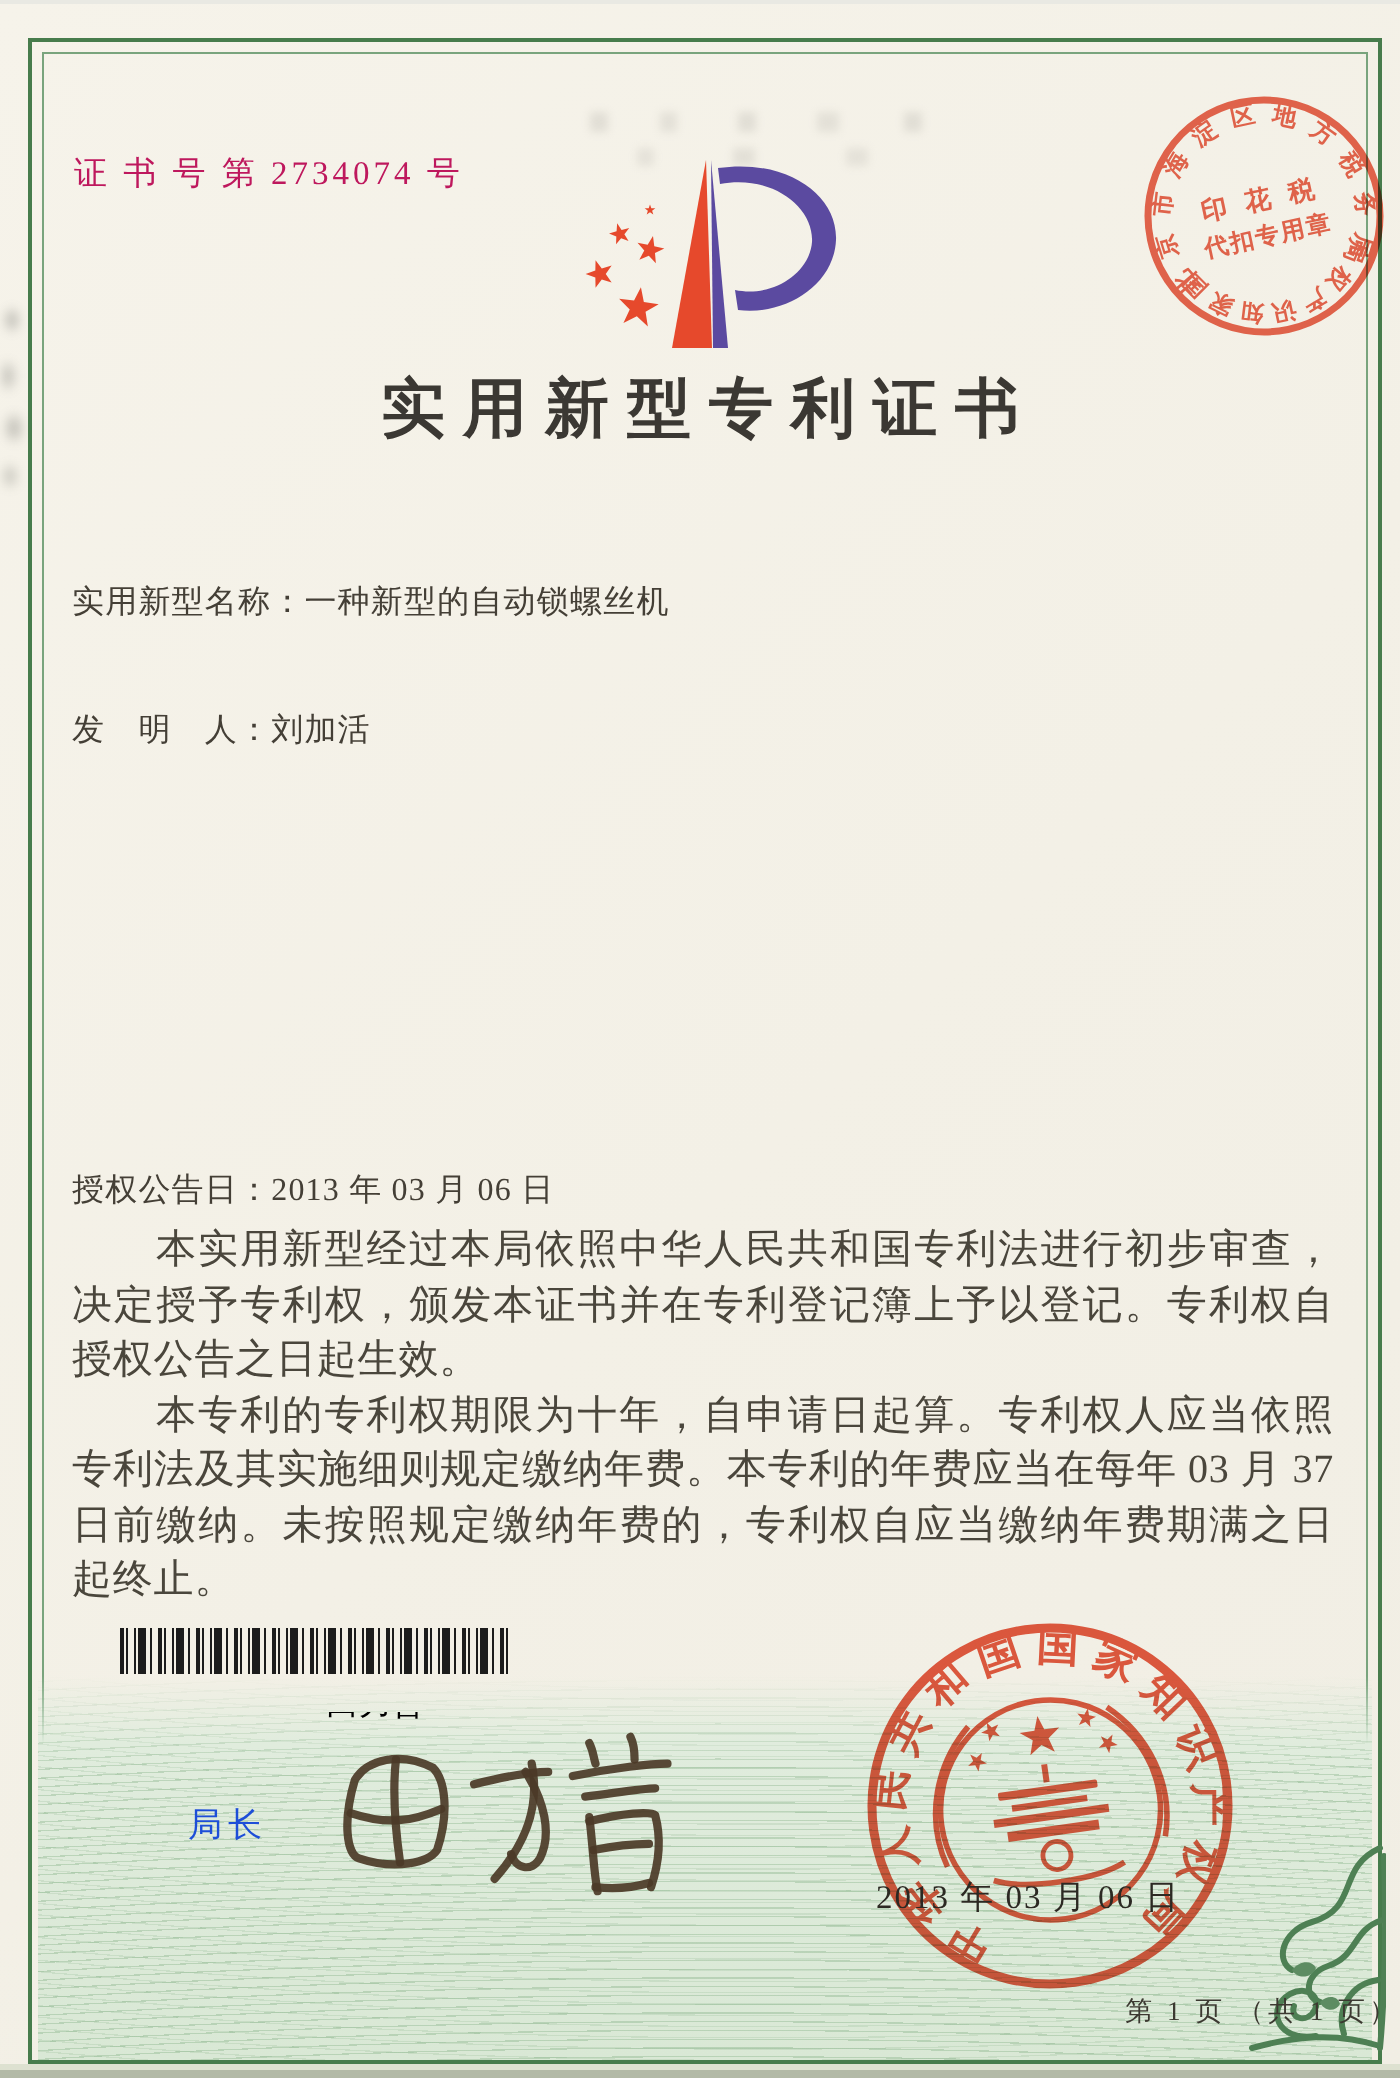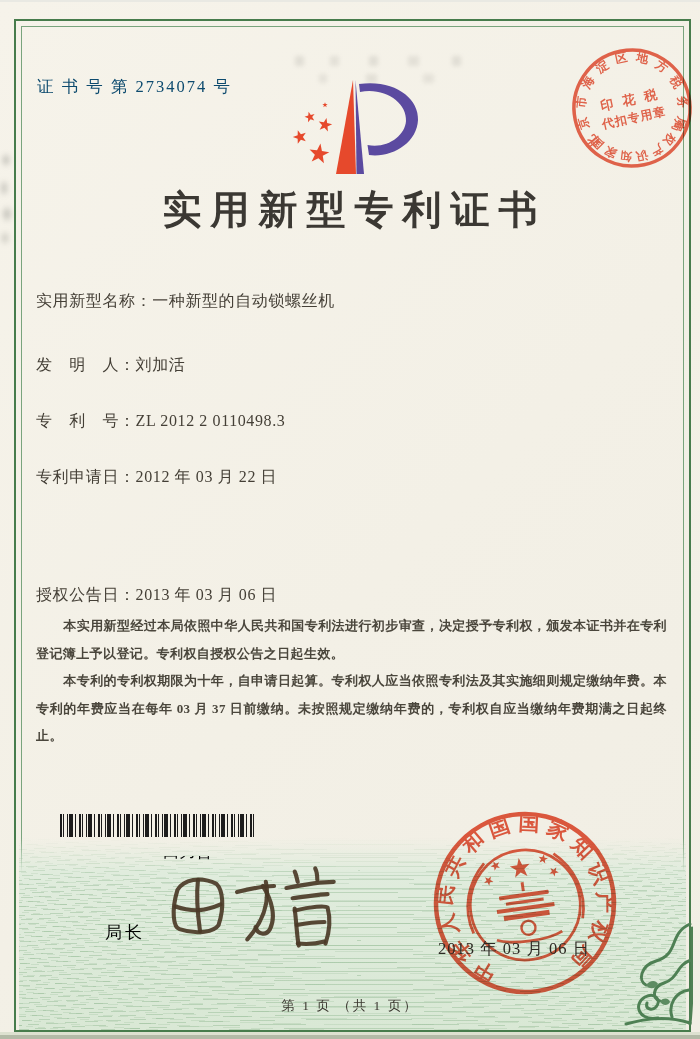--- a/index.html
+++ b/index.html
@@ -25,71 +25,71 @@
       linear-gradient(90deg,transparent 0 6%,#b5b2aa 6% 10%,transparent 10% 22%,#bdbab2 22% 26%,transparent 26% 40%,#b5b2aa 40% 44%,transparent 44% 58%,#bdbab2 58% 63%,transparent 63% 78%,#b5b2aa 78% 82%,transparent 82%),
       linear-gradient(90deg,transparent 0 14%,#c2bfb7 14% 18%,transparent 18% 36%,#bab7af 36% 41%,transparent 41% 62%,#c2bfb7 62% 67%,transparent 67%);
     background-size:100% 10px,100% 9px;background-position:0 6px,6px 24px;background-repeat:no-repeat;}
   .ghost-left{position:absolute;left:0;top:148px;width:13px;height:100px;filter:blur(2.5px);opacity:.42;
     background:
       radial-gradient(8px 11px at 6px 12px,#6d6d68 0,transparent 70%),
       radial-gradient(8px 13px at 4px 40px,#7a7a74 0,transparent 70%),
       radial-gradient(9px 13px at 7px 66px,#6d6d68 0,transparent 70%),
       radial-gradient(8px 11px at 5px 90px,#8a8a82 0,transparent 70%);}
 
-  .cert-no{position:absolute;left:37px;top:76px;font-size:16.5px;letter-spacing:2px;color:#0c4a6e;}
+  .cert-no{position:absolute;left:37px;top:76px;font-size:16.5px;letter-spacing:2px;color:#be185d;}
 
   .logo{position:absolute;left:272px;top:74px;width:160px;height:110px;}
 
   .tax-stamp{position:absolute;left:566px;top:42px;width:132px;height:132px;transform:rotate(-12deg);opacity:.82;mix-blend-mode:multiply;}
   .tax-stamp text{fill:#e5472b;font-family:"Liberation Serif",serif;font-weight:700;}
 
-  .title{position:absolute;left:0;right:0;top:183px;text-align:center;font-size:39px;font-weight:700;
+  .title{position:absolute;left:0;right:0;top:183px;text-align:center;font-size:32px;font-weight:700;
     letter-spacing:9px;color:#3b3833;text-indent:9px;}
 
   .field{position:absolute;left:36px;right:30px;font-size:16px;letter-spacing:.6px;color:#443f36;white-space:nowrap;}
   .redact{display:inline-block;width:238px;height:19px;margin-left:2px;vertical-align:-3px;border-radius:3px;
     background:
       radial-gradient(26px 9px at 15% 55%,#d5d2c8 0,transparent 75%),
       radial-gradient(30px 10px at 42% 45%,#d9d6cc 0,transparent 75%),
       radial-gradient(26px 9px at 68% 55%,#d2cfc5 0,transparent 75%),
       radial-gradient(24px 9px at 92% 50%,#c9c6bc 0,transparent 75%);
     filter:blur(2.5px);opacity:.9;}
 
-  .paras{position:absolute;left:36px;right:33px;top:612px;font-size:13px;line-height:27.5px;
-    text-align:justify;color:#4a463c;letter-spacing:.4px;font-weight:bold;}
+  .paras{position:absolute;left:36px;right:33px;top:612px;font-size:20px;line-height:27.5px;
+    text-align:justify;color:#4a463c;letter-spacing:.4px;}
   .paras p{margin:0;text-indent:2.1em;}
 
   .barcode{position:absolute;left:60px;top:814px;width:197px;height:23px;z-index:3;
     background:repeating-linear-gradient(90deg,
       #1c1c1c 0 2px,transparent 2px 3px,
       #1c1c1c 3px 4px,transparent 4px 7px,
       #1c1c1c 7px 8px,transparent 8px 9px,
       #1c1c1c 9px 13px,transparent 13px 15px,
       #1c1c1c 15px 16px,transparent 16px 19px);}
 
   .green-zone{position:absolute;left:19px;right:14px;top:838px;bottom:9px;z-index:1;
     background:linear-gradient(180deg,rgba(224,236,221,0) 0,#e0ecdd 34px,#d9e8d5 100%);}
   .green-zone .waves{position:absolute;inset:0;
     background-image:
       repeating-radial-gradient(1600px 1000px at 340px 2400px,rgba(120,168,122,.34) 0 1px,rgba(120,168,122,0) 1px 7px),
       repeating-radial-gradient(1600px 1000px at 360px -1400px,rgba(120,168,122,.18) 0 1px,rgba(120,168,122,0) 1px 9px);
     -webkit-mask-image:linear-gradient(180deg,transparent 0,#000 48px);
     mask-image:linear-gradient(180deg,transparent 0,#000 48px);}
 
-  .signer-role{position:absolute;left:105px;top:901px;font-size:17px;letter-spacing:3px;color:#000000;z-index:6;margin-top:20px;}
+  .signer-role{position:absolute;left:94px;top:901px;font-size:17px;letter-spacing:3px;color:#1d4ed8;z-index:6;}
   .signature{position:absolute;left:163px;top:856px;width:180px;height:100px;z-index:6;}
   .signature path{stroke:#4b3a27;stroke-width:4;fill:none;stroke-linecap:round;stroke-linejoin:round;opacity:.92;}
   .sr-only{position:absolute;width:1px;height:1px;overflow:hidden;clip:rect(0 0 0 0);white-space:nowrap;}
 
   .seal-main{position:absolute;left:430px;top:808px;width:190px;height:190px;z-index:7;transform:rotate(-8deg);opacity:.88;mix-blend-mode:multiply;}
   .seal-main text{fill:#e3462a;font-family:"Liberation Serif",serif;font-weight:700;}
   .seal-main .shape{stroke:#e3462a;}
   .seal-date{position:absolute;left:438px;top:938px;font-size:16.5px;letter-spacing:1px;color:#2c2923;z-index:8;}
 
-  .footer{position:absolute;left:0;right:0;top:997px;text-align:center;font-size:13.5px;letter-spacing:2px;color:#3c3931;z-index:5;}
+  .footer{position:absolute;left:0;right:0;top:997px;text-align:right;font-size:13.5px;letter-spacing:2px;color:#3c3931;z-index:5;}
 
   .flourish{position:absolute;left:598px;top:920px;width:95px;height:108px;z-index:2;}
   .flourish path{stroke:#4e8054;stroke-width:3;fill:none;stroke-linecap:round;}
   .flourish .fill{fill:#5d8c62;stroke:none;}
 </style>
 </head>
 <body>
 
 <div id="stage">
   <div id="paper"></div>
@@ -153,26 +153,20 @@
   </svg>
 
   <div class="title">实用新型专利证书</div>
 
   <div class="field" style="top:291px">
     <span>实用新型名称：</span><span>一种新型的自动锁螺丝机</span>
   </div>
   <div class="field" style="top:355px">
     <span>发　明　人：</span><span>刘加活</span>
   </div>
-  <div class="field" style="top:411px">
-    <span>专　利　号：</span><span>ZL 2012 2 0110498.3</span>
-  </div>
-  <div class="field" style="top:467px">
-    <span>专利申请日：</span><span>2012 年 03 月 22 日</span>
-  </div>
   <div class="field" style="top:585px">
     <span>授权公告日：</span><span>2013 年 03 月 06 日</span>
   </div>
 
   <div class="paras">
     <p>本实用新型经过本局依照中华人民共和国专利法进行初步审查，决定授予专利权，颁发本证书并在专利登记簿上予以登记。专利权自授权公告之日起生效。</p>
     <p>本专利的专利权期限为十年，自申请日起算。专利权人应当依照专利法及其实施细则规定缴纳年费。本专利的年费应当在每年 03 月 37 日前缴纳。未按照规定缴纳年费的，专利权自应当缴纳年费期满之日起终止。</p>
   </div>
 
   <div class="barcode"></div>

